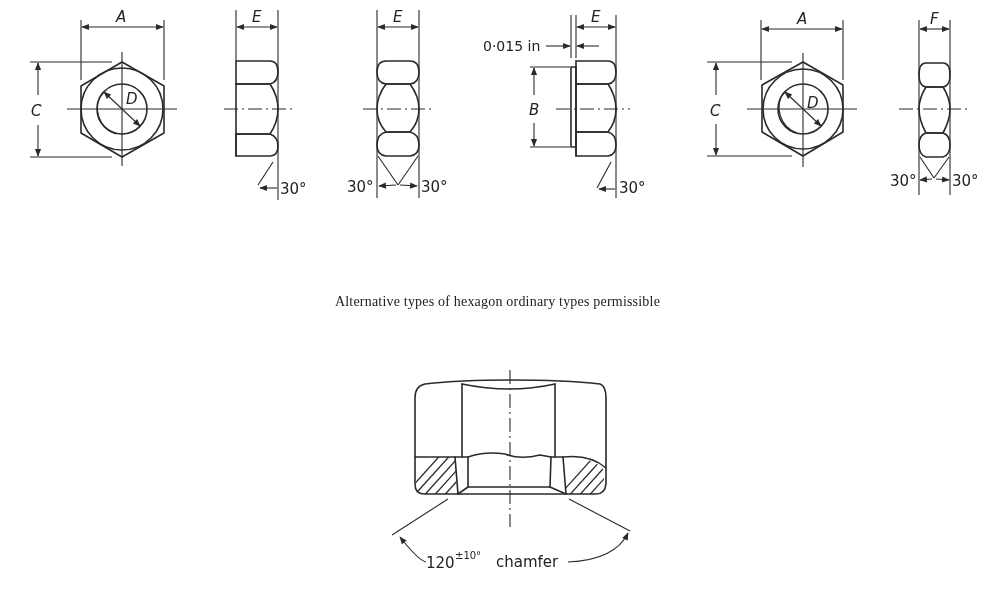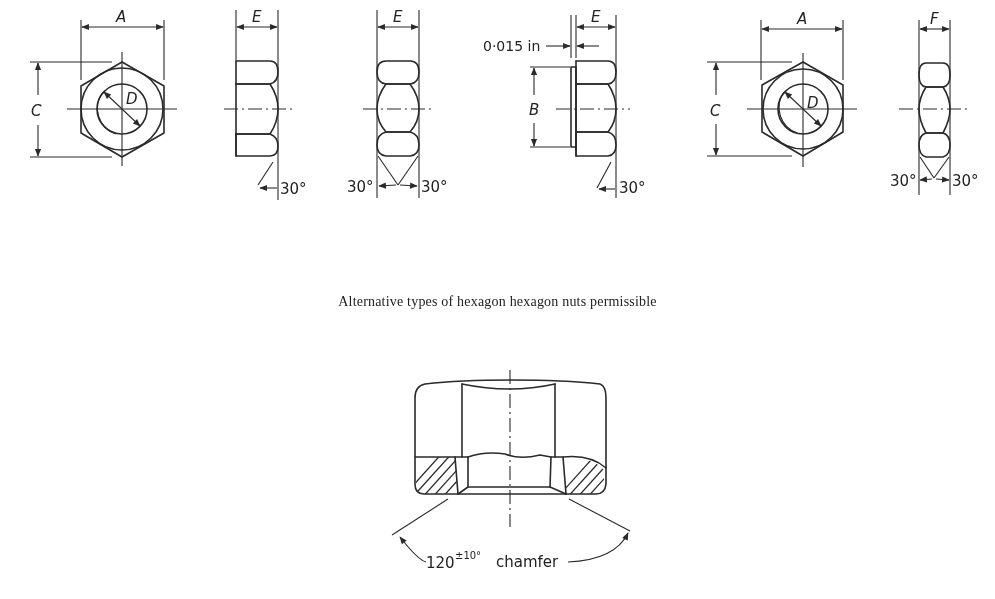--- a/index.html
+++ b/index.html
@@ -192,13 +192,13 @@
     <line class="thin" x1="569" y1="499" x2="630" y2="531"></line>
 
     <path class="thin" d="M400,537 Q418,560 426,562" marker-start="url(#arr)"></path>
     <path class="thin" d="M568,562 Q615,560 628,533" marker-end="url(#arr)"></path>
     <text class="chamfer" x="426" y="568">120</text>
     <text class="chamfer" x="455" y="559" style="font-size:10px">±10°</text>
     <text class="chamfer" x="496" y="567">chamfer</text>
   </g>
 </svg>
 
-<div class="cap">Alternative types of hexagon hexagon nuts permissible</div>
+<div class="cap">Alternative types of hexagon ordinary types permissible</div>
 
 </body></html>

